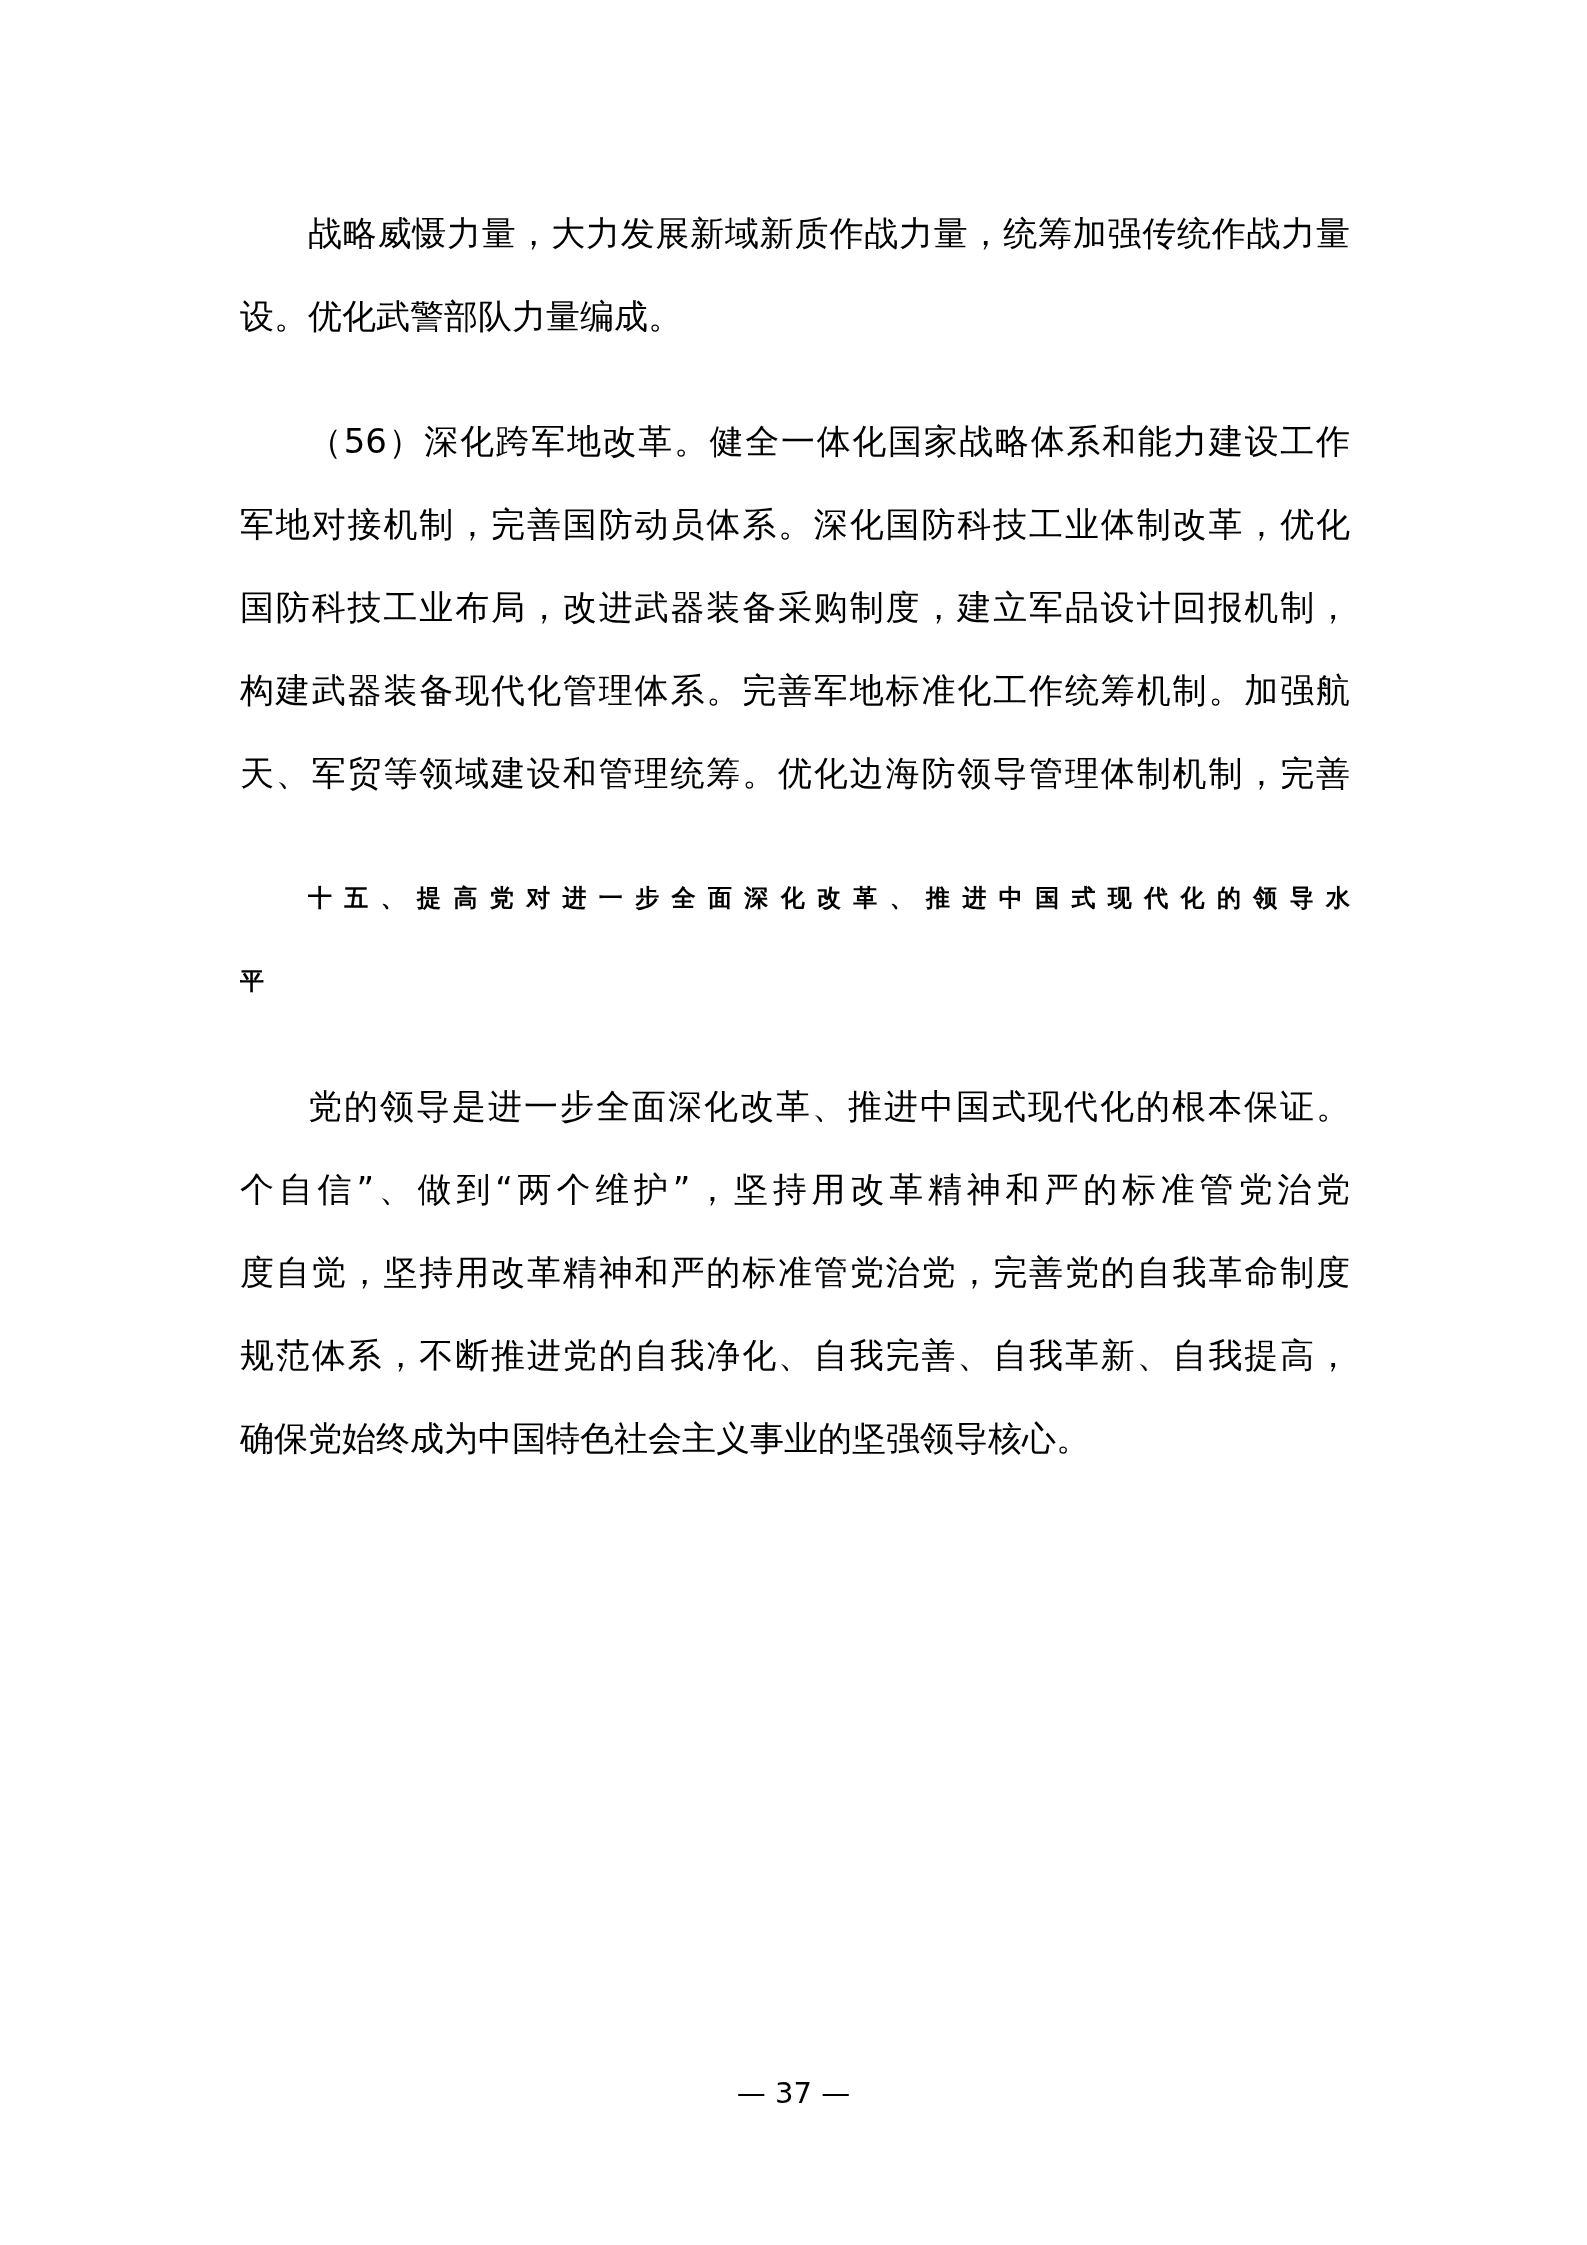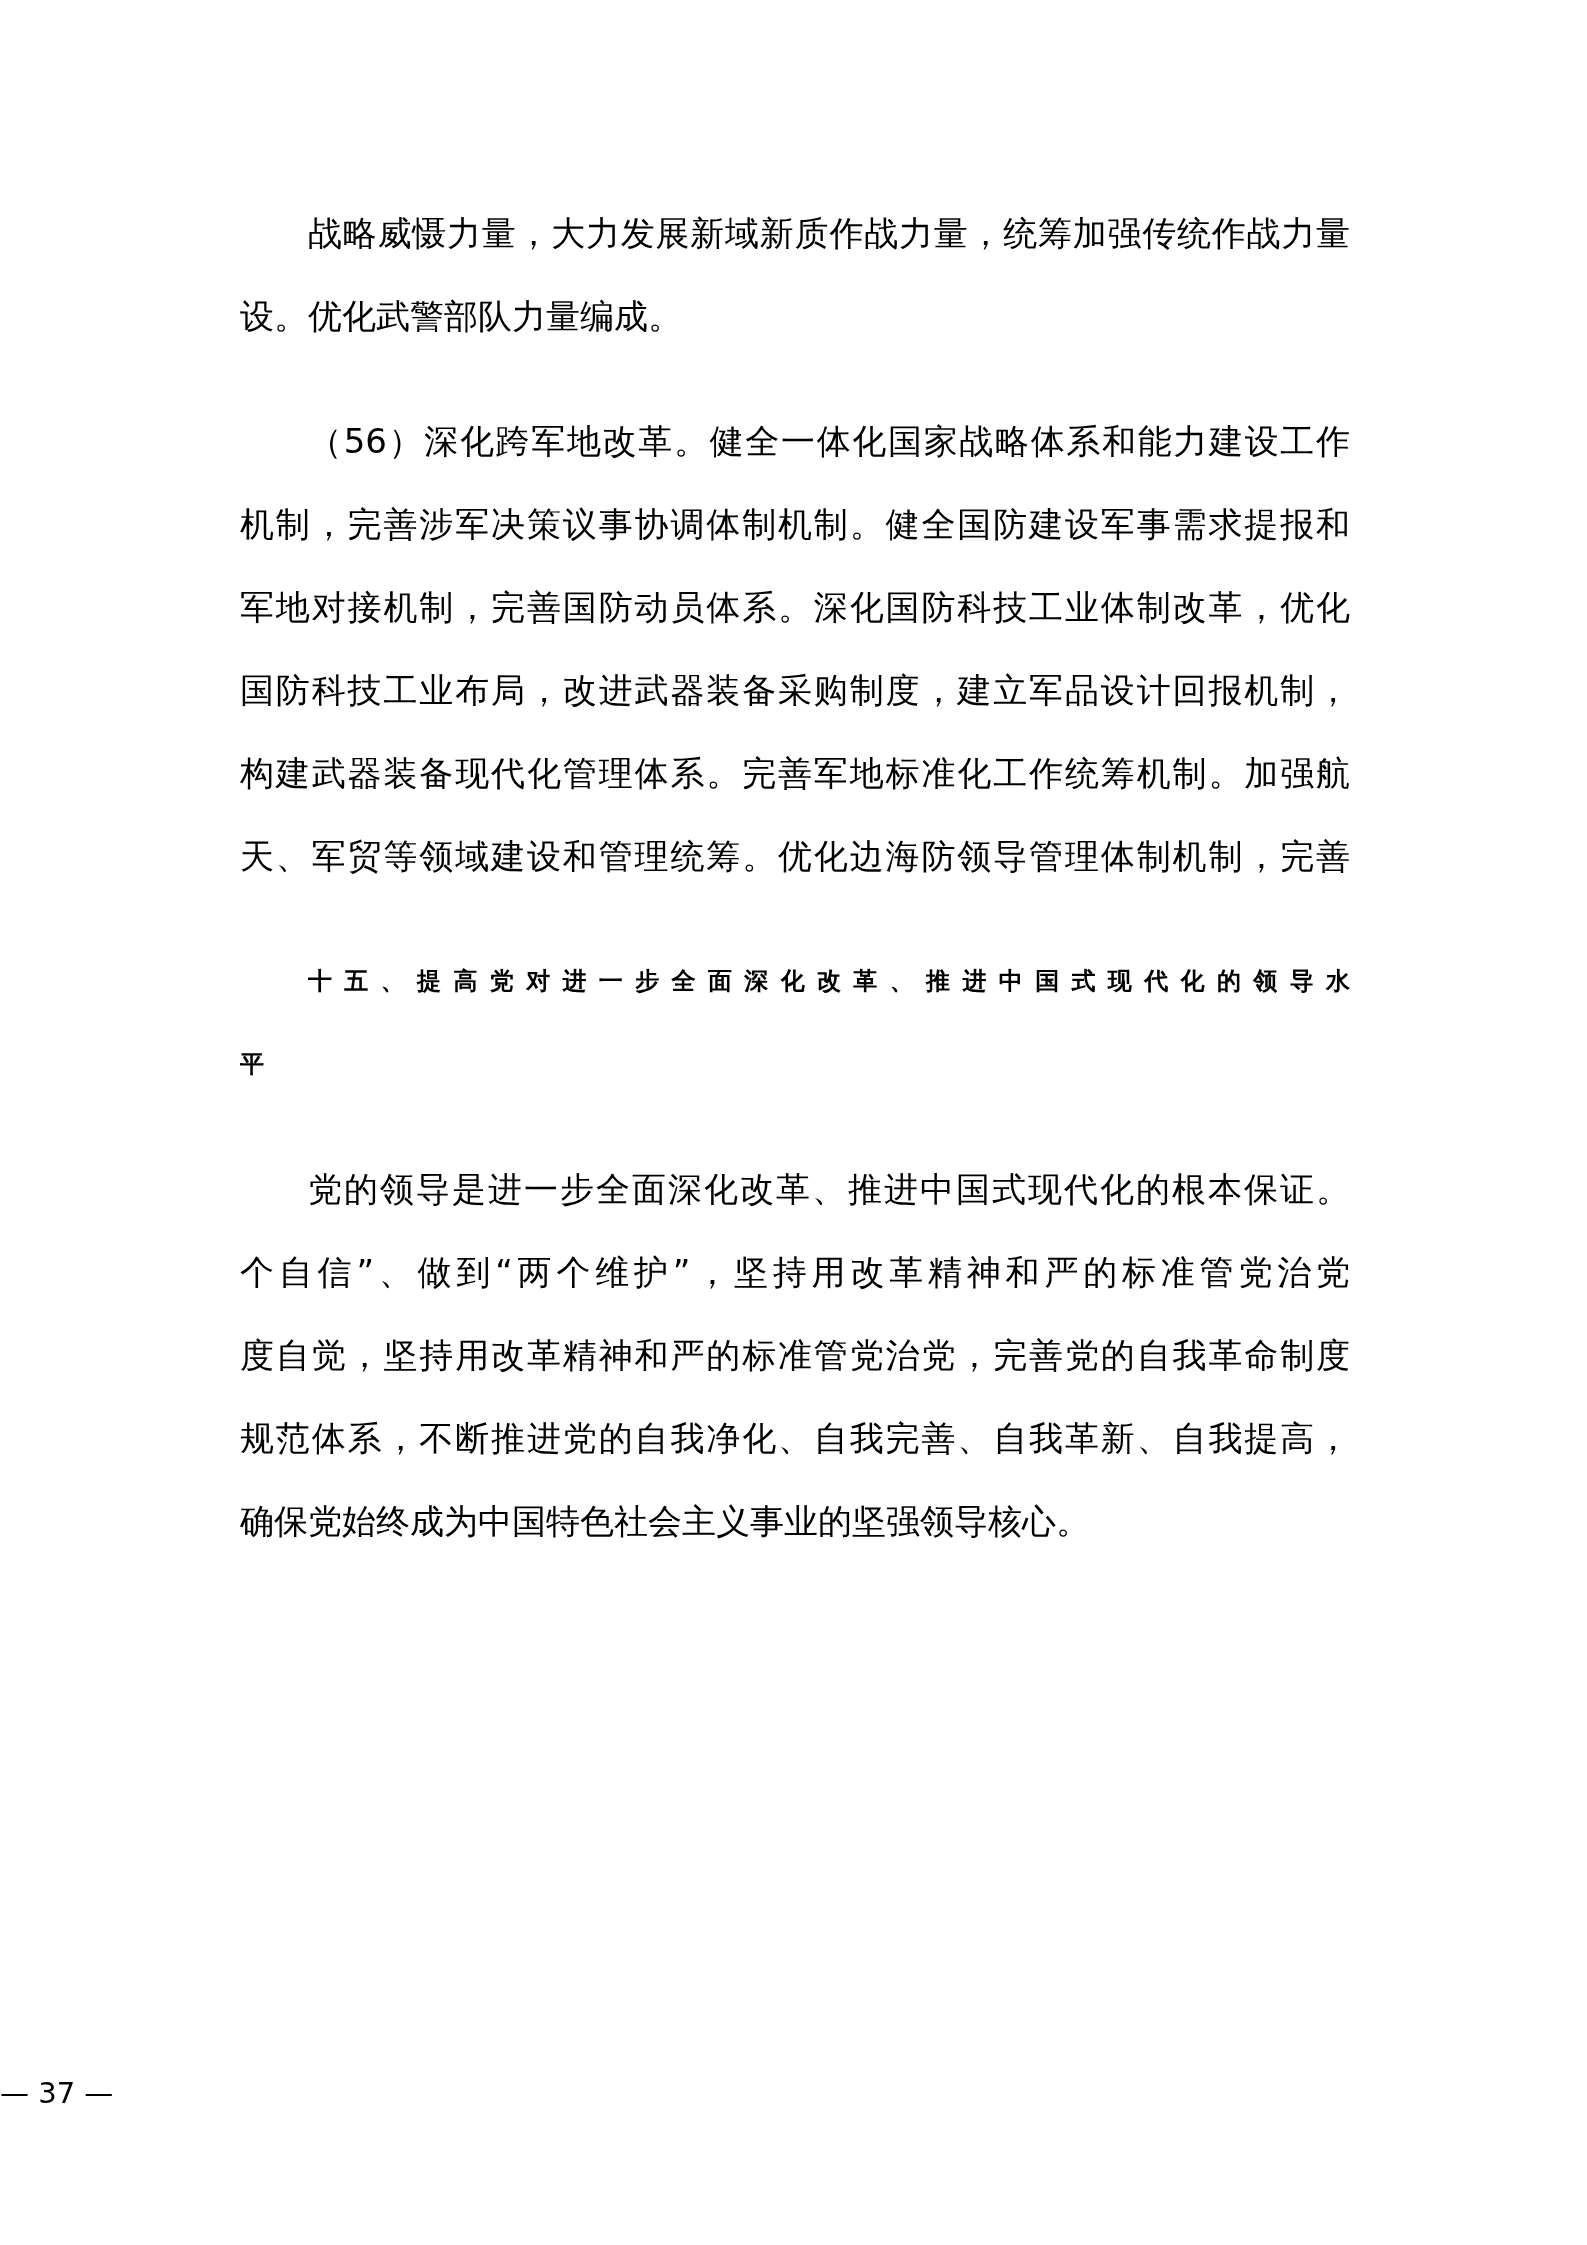--- a/index.html
+++ b/index.html
@@ -47,37 +47,36 @@
     font-weight: bold;
     font-size: 24px;
   }
   .pageno {
     position: absolute;
     left: 0;
     top: 2072px;
     width: 1587px;
     height: 42px;
     line-height: 42px;
-    text-align: left;
+    text-align: center;
     font-size: 29px;
     color: #000000;
   }
 </style>
 </head>
 <body>
 
 <div class="page">
   <div class="textblock">
       <div class="para">
         <div class="line first">战略威慑力量，大力发展新域新质作战力量，统筹加强传统作战力量建</div>
         <div class="line last">设。优化武警部队力量编成。</div>
       </div>
       <div class="para">
         <div class="line first">（56）深化跨军地改革。健全一体化国家战略体系和能力建设工作</div>
-        <div class="line">机制，完善涉军决策议事协调体制机制。健全国防建设军事需求提报和</div>
         <div class="line">军地对接机制，完善国防动员体系。深化国防科技工业体制改革，优化</div>
         <div class="line">国防科技工业布局，改进武器装备采购制度，建立军品设计回报机制，</div>
         <div class="line">构建武器装备现代化管理体系。完善军地标准化工作统筹机制。加强航</div>
         <div class="line">天、军贸等领域建设和管理统筹。优化边海防领导管理体制机制，完善</div>
       </div>
       <div class="para heading">
         <div class="line first">十五、提高党对进一步全面深化改革、推进中国式现代化的领导水</div>
         <div class="line last">平</div>
       </div>
       <div class="para">

